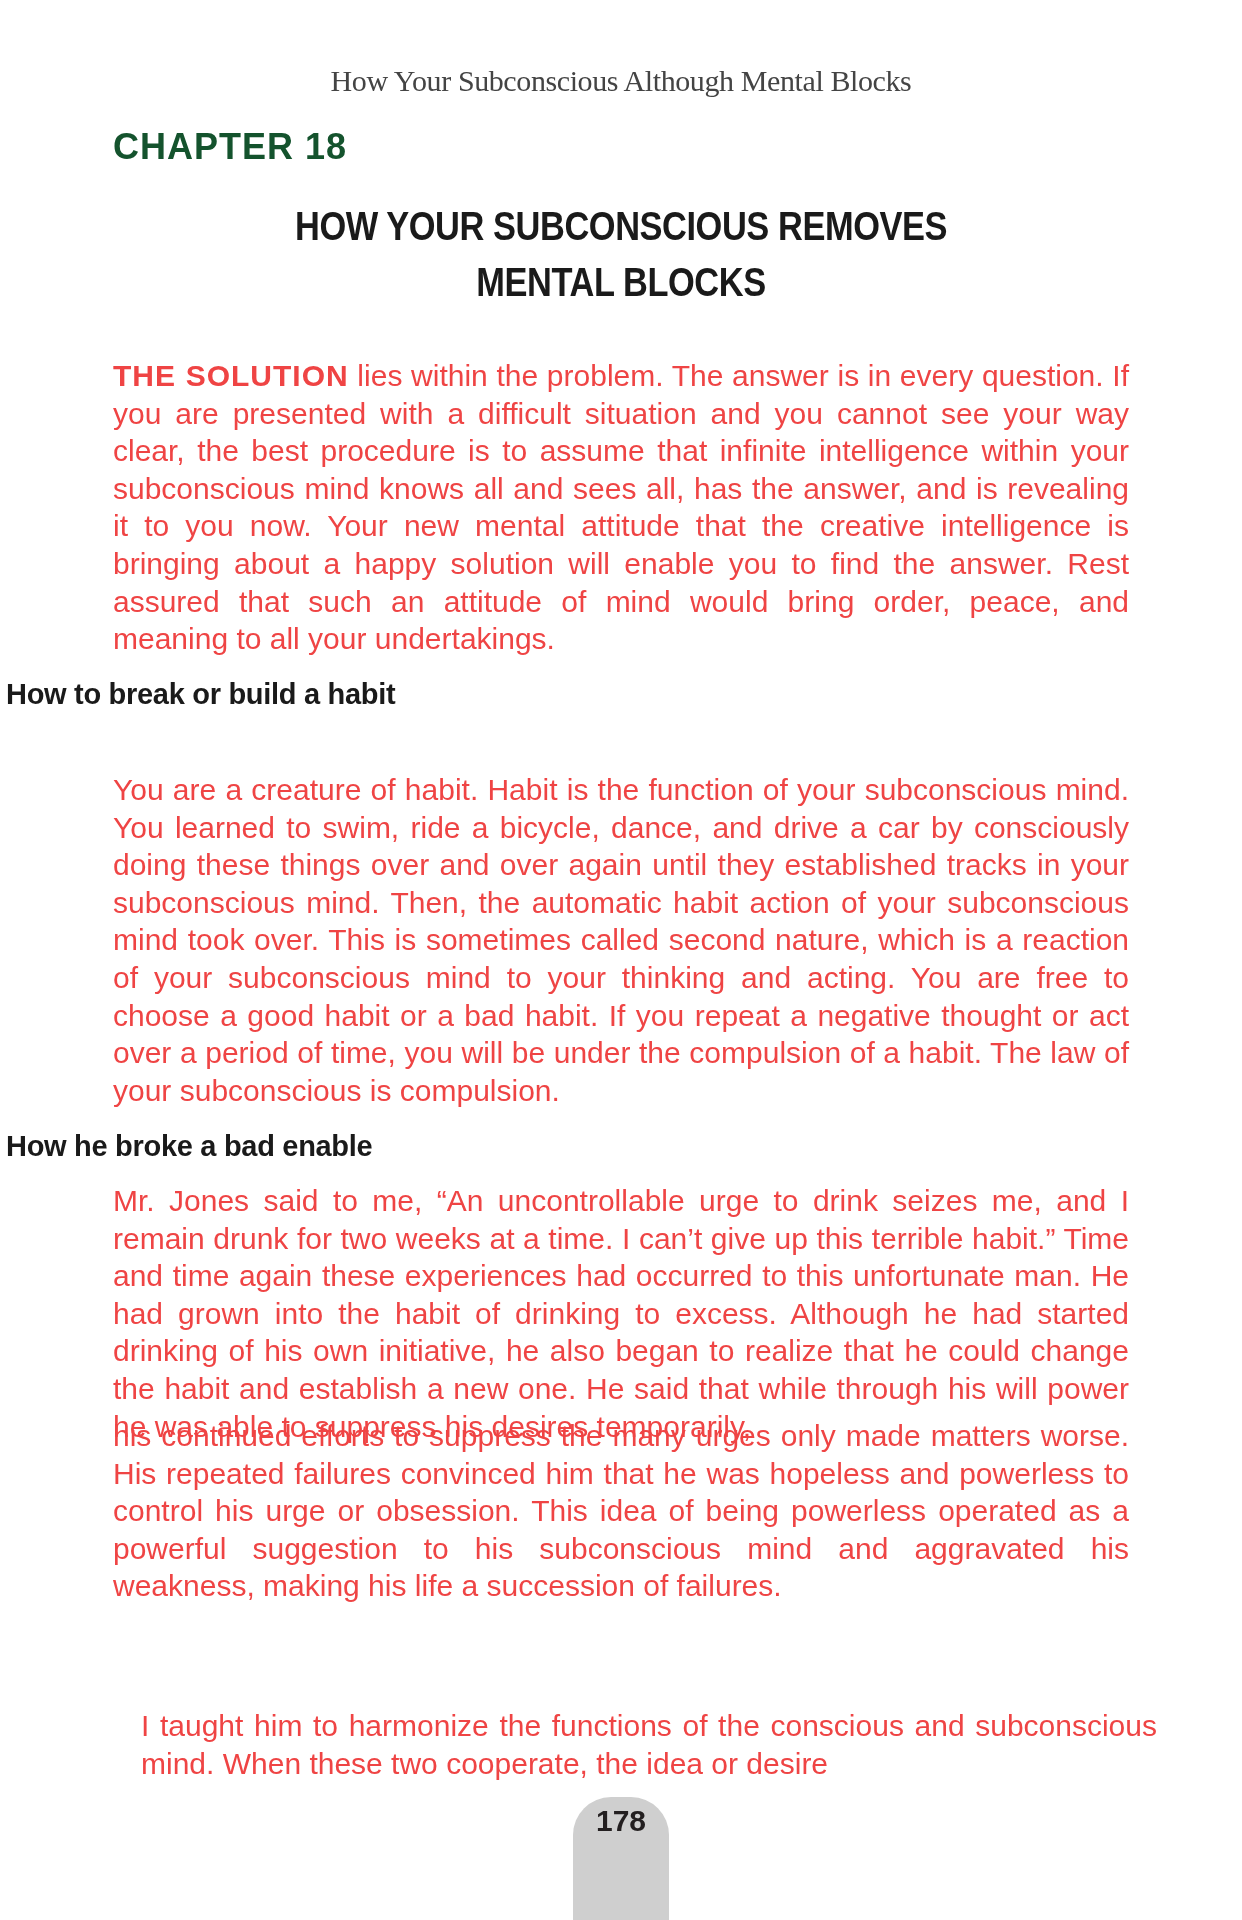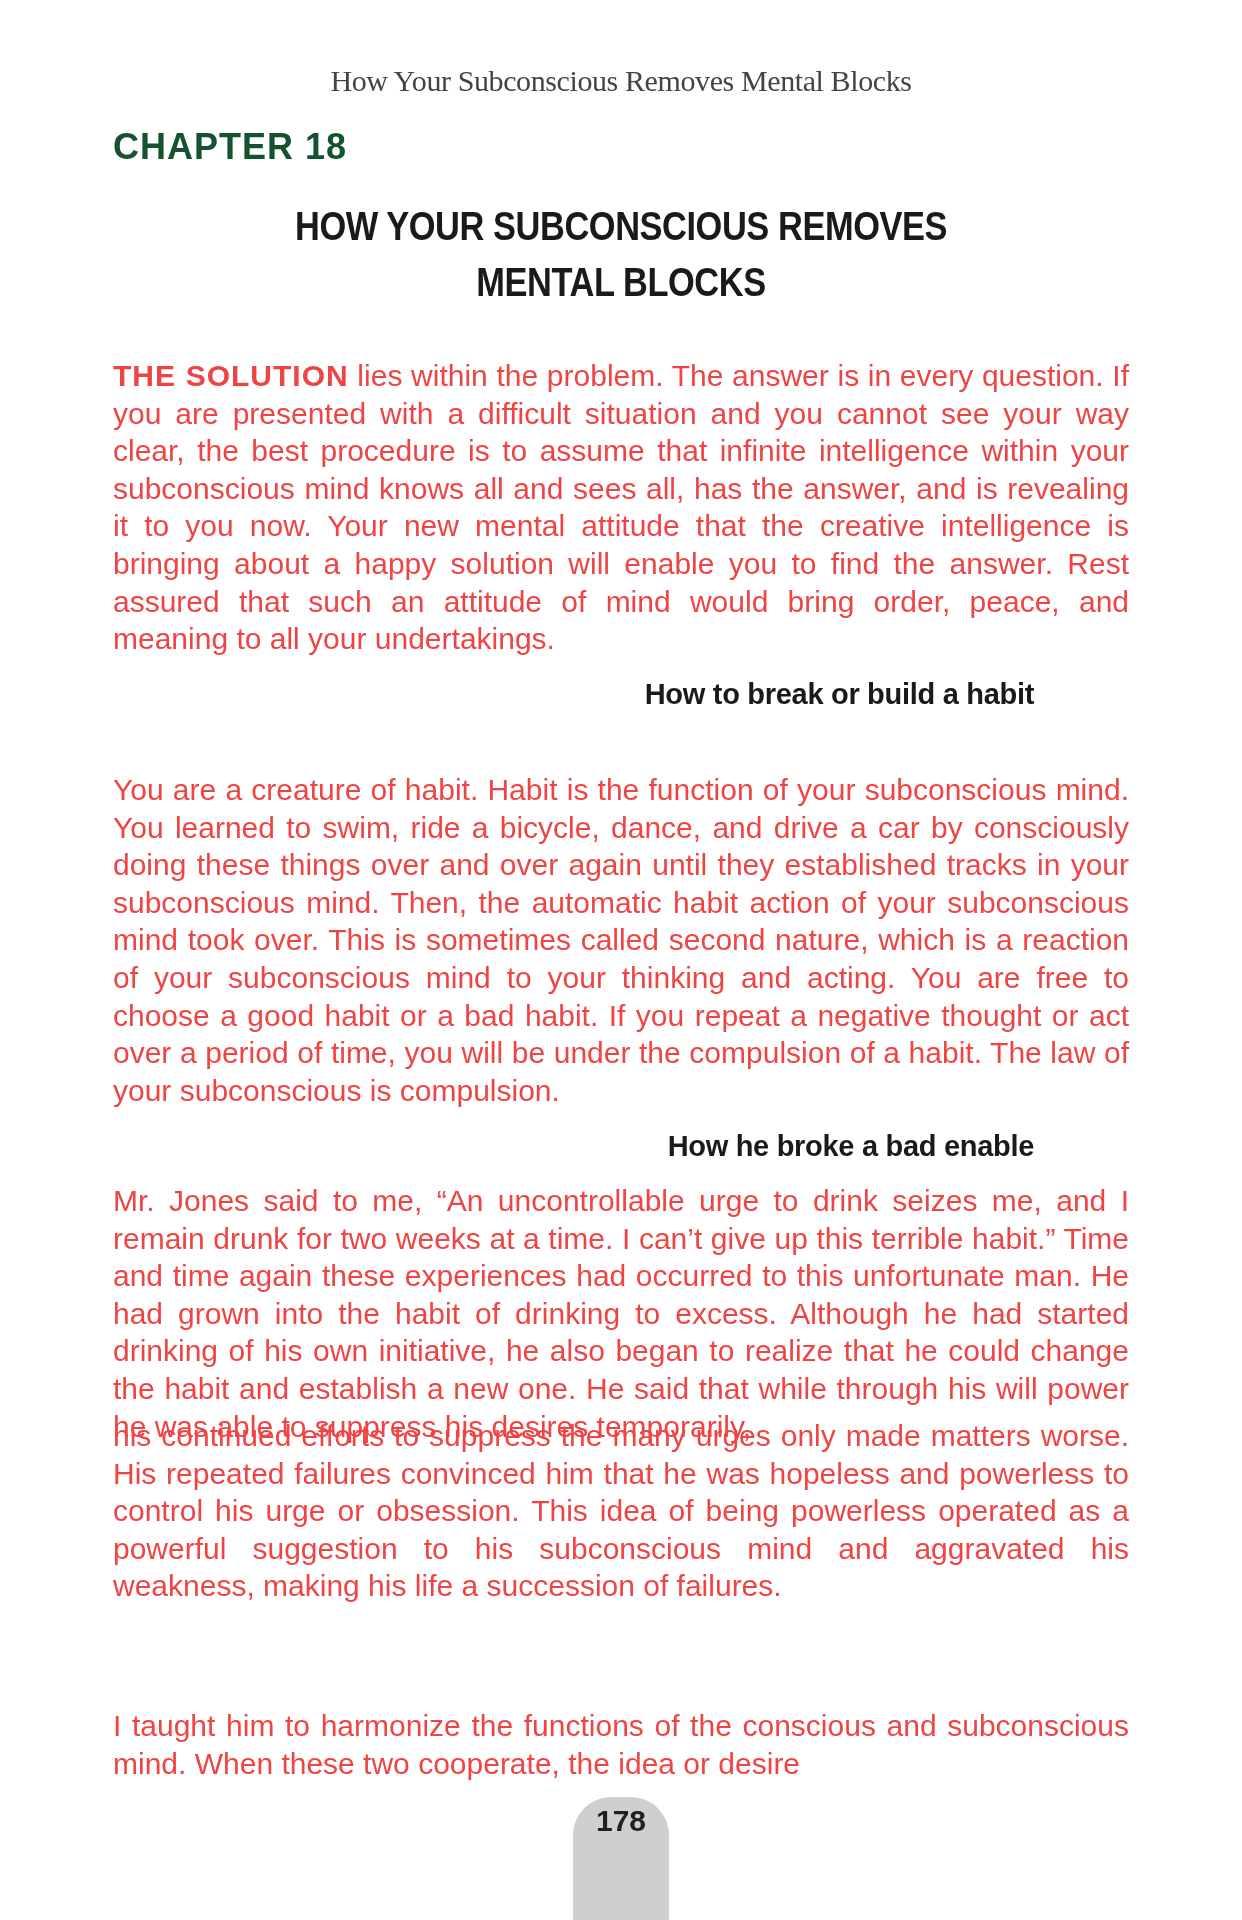--- a/index.html
+++ b/index.html
@@ -33,46 +33,46 @@
       letter-spacing: -0.5px;
     }
     .body-text {
       position: absolute; left: 113px; width: 1016px;
       font-size: 30px; line-height: 37.6px;
       text-align: justify; color: #ef4444;
       transform-origin: left top;
     }
     .body-text .lead { font-weight: bold; letter-spacing: 1px; }
     .subhead {
-      position: absolute; left: 16px; width: 1018px; text-align: right;
+      position: absolute; left: 6px; width: 1018px; text-align: left;
       font-weight: bold; font-size: 29px; color: #1a1a1a;
       letter-spacing: -0.3px;
     }
     .p1 { top: 357px; }
     .sub1 { top: 678px; }
     .p2 { top: 731px; margin-top: 40px; }
     .sub2 { top: 1130px; }
     .p3 { top: 1182px; }
     .p4 { top: 1417px; }
-    .p5 { top: 1707px; }
+    .p5 { top: 1707px; margin-left: 28px; }
     .page-tab {
       position: absolute; left: 573px; top: 1797px;
       width: 96px; height: 140px;
       background: #cfcfcf;
       border-radius: 38px 38px 0 0;
     }
     .page-number {
       position: absolute; left: 573px; top: 1804px; width: 96px;
       text-align: center; font-weight: bold; font-size: 30px; color: #231f20;
     }
   </style>
 </head>
 <body>
 
-<div class="running-head">How Your Subconscious Removes Mental Blocks</div>
+<div class="running-head">How Your Subconscious Although Mental Blocks</div>
 
 <div class="chapter-label">CHAPTER 18</div>
 
 <div class="chapter-title">
   <div>HOW YOUR SUBCONSCIOUS REMOVES</div>
   <div>MENTAL BLOCKS</div>
 </div>
 
 <div class="body-text p1"><span class="lead">THE SOLUTION</span><span> lies within the problem. The answer is in every question. If you are presented with a difficult situation and you cannot see your way clear, the best procedure is to assume that infinite intelligence within your subconscious mind knows all and sees all, has the answer, and is revealing it to you now. Your new mental attitude that the creative intelligence is bringing about a happy solution will enable you to find the answer. Rest assured that such an attitude of mind would bring order, peace, and meaning to all your undertakings.</span></div>
 

